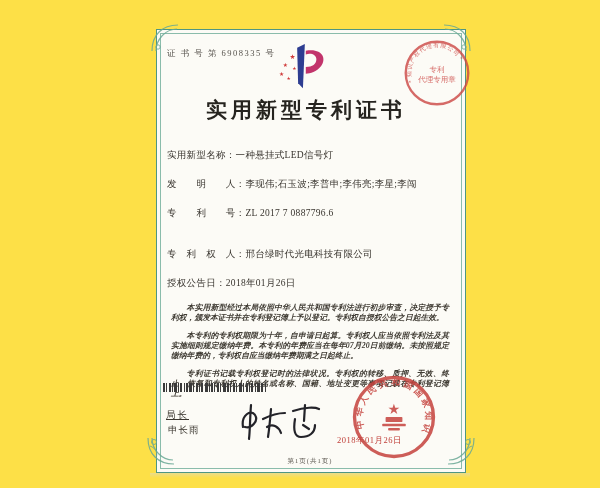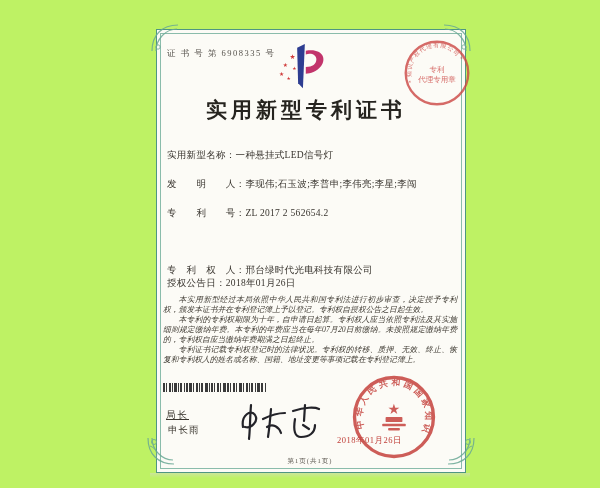--- a/index.html
+++ b/index.html
@@ -1,37 +1,37 @@
 <!DOCTYPE html>
 <html><head>
 <meta charset="utf-8">
 <style>
   html,body{margin:0;padding:0;background:#ffffff;}
-  .canvas{position:relative;width:600px;height:488px;background:#bef264;overflow:hidden;
+  .canvas{position:relative;width:600px;height:488px;background:#fde047;overflow:hidden;
           font-family:"Liberation Serif","DejaVu Serif",serif;}
   
   .frame{position:absolute;left:156px;top:29px;width:308px;height:442px;
          border:1.3px solid #4f9682;background:#fcfbf6;}
   .frame-inner{position:absolute;left:3px;top:3px;right:3px;bottom:3px;
          border:1px solid #8abcab;pointer-events:none;}
   .corner{position:absolute;width:30px;height:30px;opacity:.85;}
   .corner.tl{left:150px;top:23px;}
   .corner.tr{right:128px;top:23px;transform:scaleX(-1);}
   .corner.bl{left:146px;top:436px;transform:scaleY(-1);}
   .corner.br{right:124px;top:436px;transform:scale(-1,-1);}
   
   .cert-no{position:absolute;left:167px;top:48px;font-size:8.5px;letter-spacing:1.5px;color:#55514b;}
   .logo{position:absolute;left:272px;top:44px;}
   .title{position:absolute;left:156px;top:96px;width:300px;text-align:center;
          font-size:21px;font-weight:700;letter-spacing:4px;color:#26241f;}
   .field{position:absolute;left:167px;font-size:9.5px;color:#38342e;white-space:nowrap;letter-spacing:.3px;}
-  .f0{top:149px}.f1{top:178px}.f2{top:207px}.f3{top:228px}.f4{top:264px}.f5{top:277px}
+  .f0{top:149px}.f1{top:178px}.f2{top:207px}.f3{top:228px}.f4{top:248px}.f5{top:277px}
   .body{position:absolute;left:163px;top:295px;width:294px;font-size:7.8px;line-height:1.28;
         font-style:italic;color:#403c34;text-align:justify;}
-  .body p{margin:0;text-indent:2em;}
+  .body p{margin:8px;text-indent:2em;font-weight:bold;}
   .barcode{position:absolute;left:163px;top:383px;}
   .sig-post{position:absolute;left:166px;top:409px;font-size:9.5px;letter-spacing:2px;color:#3a362f;text-decoration:underline;}
   .sig-name{position:absolute;left:168px;top:424px;font-size:9.5px;letter-spacing:1px;color:#3a362f;}
   .signature{position:absolute;left:235px;top:397px;}
   .page-footer{position:absolute;left:156px;top:457px;width:308px;text-align:center;
         font-size:6.5px;letter-spacing:1px;color:#5a564f;}
   
   .agency-seal{position:absolute;left:403px;top:39px;opacity:.8;}
   .office-seal{position:absolute;left:352px;top:375px;opacity:.85;z-index:4;}
   .seal-date{position:absolute;left:337px;top:435px;font-size:8.5px;color:#c0403a;
@@ -76,21 +76,21 @@
     <text x="11" y="24" font-size="6" fill="#d03a3a">★</text>
     <text x="7" y="33" font-size="6" fill="#d03a3a">★</text>
     <text x="15" y="37" font-size="5" fill="#d03a3a">★</text>
     <text x="21" y="27" font-size="5" fill="#d03a3a">★</text>
   </svg>
 
   <div class="title">实用新型专利证书</div>
 
   <div class="field f0"><span>实用新型名称：</span><span>一种悬挂式LED信号灯</span></div>
   <div class="field f1"><span>发　　明　　人：</span><span>李现伟;石玉波;李普申;李伟亮;李星;李闯</span></div>
-  <div class="field f2"><span>专　　利　　号：</span><span>ZL 2017 2 562654.2</span></div>
+  <div class="field f2"><span>专　　利　　号：</span><span>ZL 2017 7 0887796.6</span></div>
   <div class="field f4"><span>专　利　权　人：</span><span>邢台绿时代光电科技有限公司</span></div>
   <div class="field f5"><span>授权公告日：</span><span>2018年01月26日</span></div>
 
   <div class="body">
     <p>本实用新型经过本局依照中华人民共和国专利法进行初步审查，决定授予专利权，颁发本证书并在专利登记簿上予以登记。专利权自授权公告之日起生效。</p>
     <p>本专利的专利权期限为十年，自申请日起算。专利权人应当依照专利法及其实施细则规定缴纳年费。本专利的年费应当在每年07月20日前缴纳。未按照规定缴纳年费的，专利权自应当缴纳年费期满之日起终止。</p>
     <p>专利证书记载专利权登记时的法律状况。专利权的转移、质押、无效、终止、恢复和专利权人的姓名或名称、国籍、地址变更等事项记载在专利登记簿上。</p>
   </div>
 
   <svg class="barcode" width="105" height="9" viewBox="0 0 105 9">

